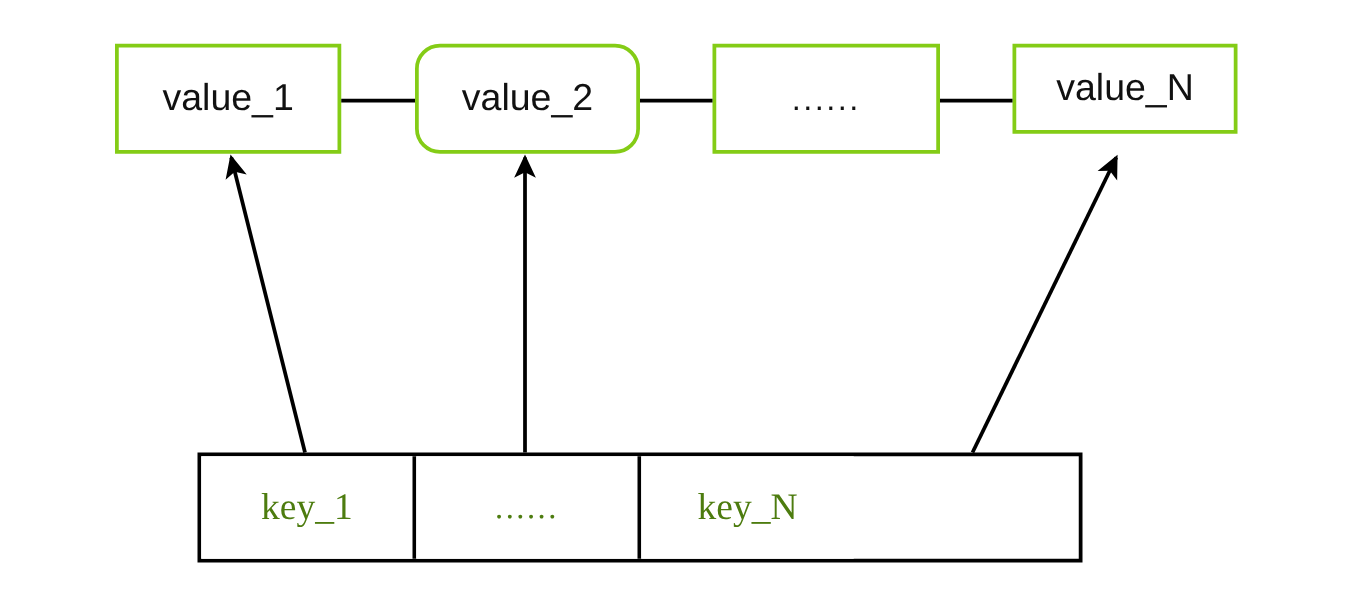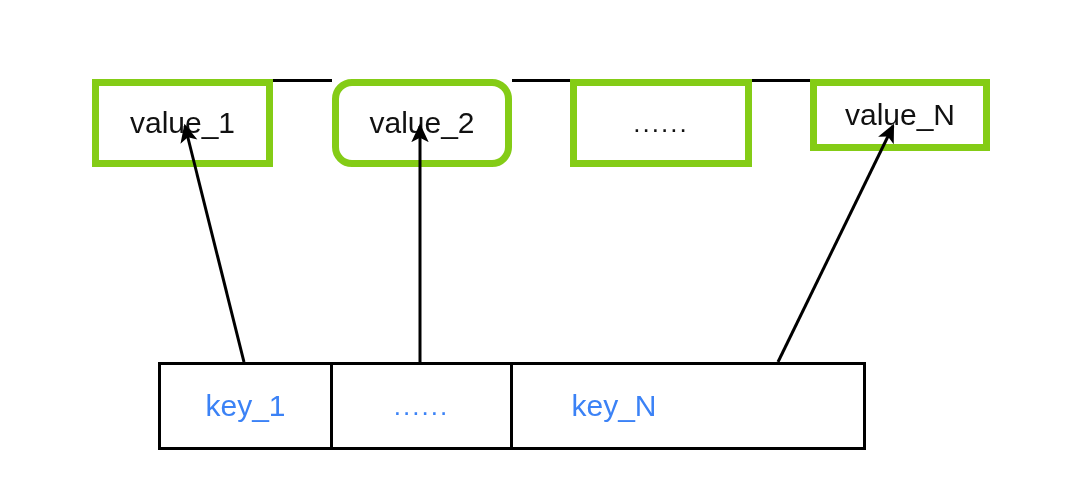--- a/index.html
+++ b/index.html
@@ -12,25 +12,24 @@
     width: 1080px;
     height: 477px;
     background: #ffffff;
     overflow: hidden;
     font-family: "Liberation Sans", sans-serif;
   }
   .node-box {
     position: absolute;
     box-sizing: border-box;
     background: #ffffff;
-    border: 7px solid #84cc16;
+    border: 3px solid #84cc16;
     display: flex;
     align-items: center;
     justify-content: center;
-    margin-top: 44px;
   }
   .node-label {
     font-family: "Liberation Sans", sans-serif;
     font-size: 30px;
     color: #111111;
     line-height: 1;
     white-space: nowrap;
     letter-spacing: 0px;
   }
   .node-label.ellipsis {
@@ -52,26 +51,25 @@
   .key-cell {
     box-sizing: border-box;
     display: flex;
     align-items: center;
     justify-content: center;
     border-right: 3px solid #000000;
     background: #ffffff;
   }
   .key-cell:last-child {
     border-right: none;
-    margin-left: 16px;
   }
   .key-label {
-    font-family: Liberation Sans, sans-serif;
+    font-family: Liberation Serif, serif;
     font-size: 30px;
-    color: #3b82f6;
+    color: #4d7c0f;
     line-height: 1;
     white-space: nowrap;
   }
   .key-label.ellipsis {
     font-size: 26px;
     letter-spacing: 2px;
   }
   #arrow-layer {
     position: absolute;
     left: 0;

